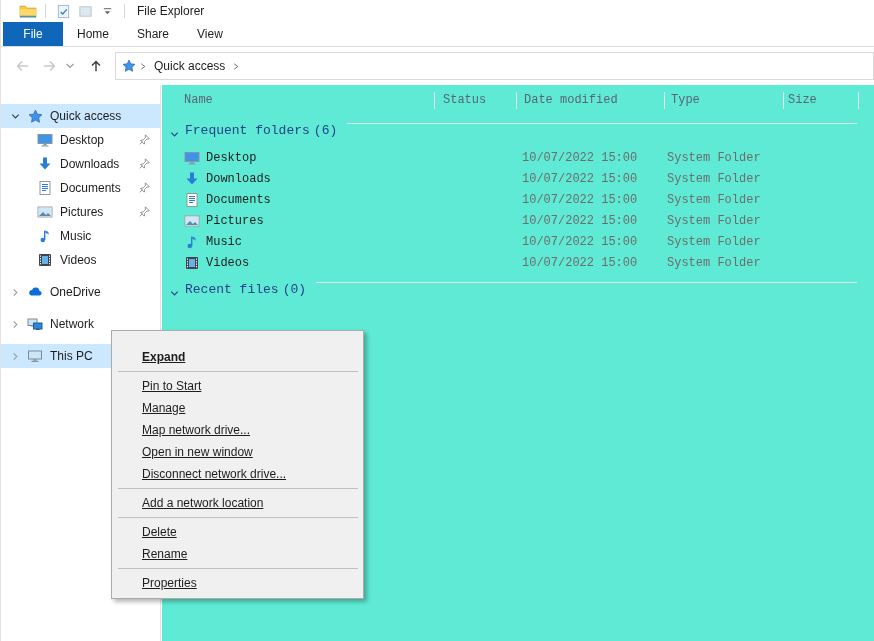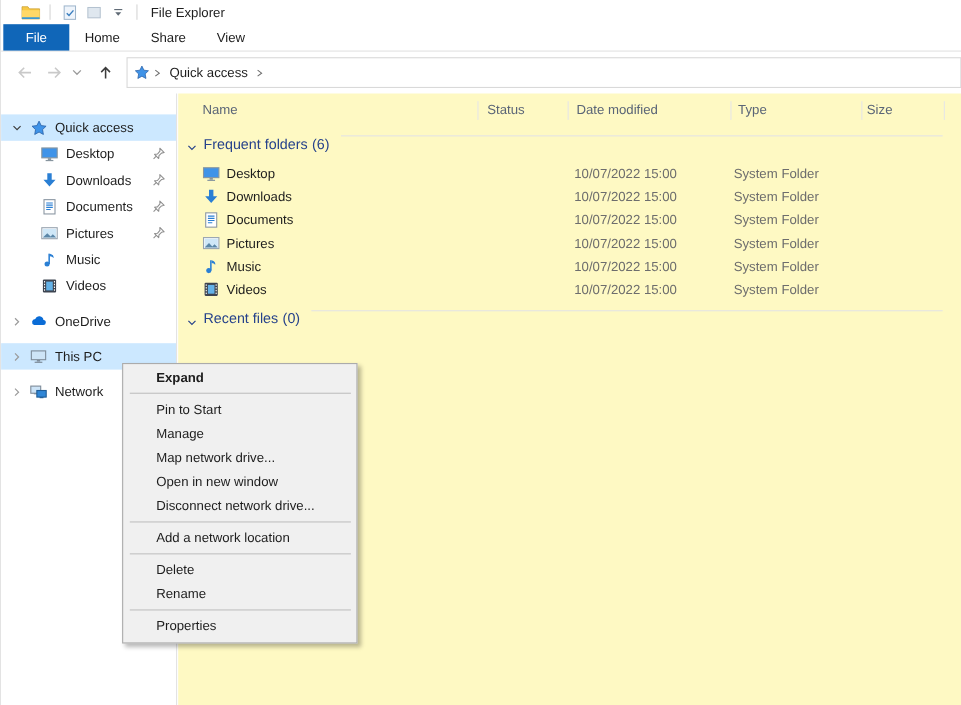--- a/index.html
+++ b/index.html
@@ -36,45 +36,45 @@
   .side-row.selected{background:#cce8ff;}
   .side-row .chev{width:14px;margin-left:7px;display:flex;justify-content:center;align-items:center;flex:none;}
   .side-row .sicon{width:16px;height:16px;margin-left:5px;flex:none;display:flex;align-items:center;justify-content:center;}
   .side-row.lvl1{padding-left:36px;}
   .side-row.lvl1 .sicon{margin-left:0;}
   .side-row .slabel{margin-left:7px;white-space:nowrap;}
   .side-row .pin{margin-left:auto;margin-right:9px;width:14px;height:14px;flex:none;}
   .side-row.gap{margin-top:8px;}
 
   
-  .content{position:absolute;left:161px;top:85px;right:0;bottom:0;background:#fef9c3;}
+  .content{position:absolute;left:161px;top:85px;right:0;bottom:0;background:#5eead4;font-family:Liberation Mono, monospace;}
   .col-headers{position:relative;height:30px;color:#5a6577;}
   .col-label{position:absolute;top:8px;}
   .col-div{position:absolute;top:7px;width:1px;height:17px;background:#e6e6e6;}
 
   .group-hdr{display:flex;height:22px;margin:8px 17px 0 7px;color:#26428b;font-size:13px;}
   .group-hdr .gchev{display:flex;align-items:center;margin-right:5px;}
   .group-hdr .gcount{margin-left:4px;}
   .group-hdr .gline{flex:1;height:1px;background:#e4e4e4;margin-left:10px;}
 
   .rows{margin-top:3px;}
   .row{position:relative;height:21px;}
   .row .ficon{position:absolute;left:22px;top:2px;width:16px;height:16px;}
   .row .fname{position:absolute;left:44px;top:3px;color:#1d1d1d;}
   .row .fdate{position:absolute;left:360px;top:3px;color:#6d6d6d;}
   .row .ftype{position:absolute;left:505px;top:3px;color:#6d6d6d;}
 
   .recent-wrap{margin-top:8px;}
 
   
   .ctx-menu{
-    position:absolute;left:110px;top:330px;width:214px;z-index:20;
+    position:absolute;left:110px;top:330px;width:253px;z-index:20;
     background:#f0f0f0;border:1px solid #ababab;
     box-shadow:3px 3px 4px rgba(0,0,0,0.28);
-    padding:1px 0 4px 0;box-sizing:border-box;
+    padding:15px 0 4px 0;box-sizing:border-box;text-decoration:underline;
   }
   .mi{height:22px;line-height:22px;padding-left:30px;font-size:12px;color:#1d1d1d;cursor:default;white-space:nowrap;}
   .mi.bold{font-weight:bold;}
   .msep{height:1px;background:#c0c0c0;margin:3px 5px 3px 6px;}
 </style>
 </head>
 <body>
 
 <div class="app">
 
@@ -280,51 +280,51 @@
           </svg>
       </span>
       <span class="sicon">
         <svg width="16" height="16" viewBox="0 0 16 16">
             <path d="M4 11.5h8.2a2.3 2.3 0 0 0 .3-4.6A3.9 3.9 0 0 0 5 5.9a2.9 2.9 0 0 0-1 5.6z" fill="#0a6cd6"></path>
           </svg>
       </span>
       <span class="slabel">OneDrive</span>
     </div>
 
+    <div class="side-row gap">
+      <span class="chev">
+        <svg width="11" height="11" viewBox="0 0 12 12">
+            <polyline points="4,2.5 7.5,6 4,9.5" fill="none" stroke="#9b9b9b" stroke-width="1.2"></polyline>
+          </svg>
+      </span>
+      <span class="sicon">
+        <svg width="16" height="16" viewBox="0 0 16 16">
+            <rect x="1" y="3" width="9" height="6.5" fill="#cde4f7" stroke="#7d8b99"></rect>
+            <rect x="3.8" y="9.5" width="3.4" height="1" fill="#7d8b99"></rect>
+            <rect x="6.5" y="7" width="8.5" height="6" fill="#2f86d6" stroke="#1f5c96"></rect>
+            <rect x="9" y="13" width="3.5" height="1" fill="#1f5c96"></rect>
+          </svg>
+      </span>
+      <span class="slabel">Network</span>
+    </div>
+
     <div class="side-row gap selected">
       <span class="chev">
         <svg width="11" height="11" viewBox="0 0 12 12">
             <polyline points="4,2.5 7.5,6 4,9.5" fill="none" stroke="#9b9b9b" stroke-width="1.2"></polyline>
           </svg>
       </span>
       <span class="sicon">
         <svg width="16" height="16" viewBox="0 0 16 16">
             <rect x="1.5" y="3" width="13" height="8" fill="#cde4f7" stroke="#7d8b99"></rect>
             <rect x="6.5" y="11.3" width="3" height="1.4" fill="#7d8b99"></rect>
             <rect x="4.5" y="12.8" width="7" height="1.1" fill="#7d8b99"></rect>
           </svg>
       </span>
       <span class="slabel">This PC</span>
-    </div>
-
-    <div class="side-row gap">
-      <span class="chev">
-        <svg width="11" height="11" viewBox="0 0 12 12">
-            <polyline points="4,2.5 7.5,6 4,9.5" fill="none" stroke="#9b9b9b" stroke-width="1.2"></polyline>
-          </svg>
-      </span>
-      <span class="sicon">
-        <svg width="16" height="16" viewBox="0 0 16 16">
-            <rect x="1" y="3" width="9" height="6.5" fill="#cde4f7" stroke="#7d8b99"></rect>
-            <rect x="3.8" y="9.5" width="3.4" height="1" fill="#7d8b99"></rect>
-            <rect x="6.5" y="7" width="8.5" height="6" fill="#2f86d6" stroke="#1f5c96"></rect>
-            <rect x="9" y="13" width="3.5" height="1" fill="#1f5c96"></rect>
-          </svg>
-      </span>
-      <span class="slabel">Network</span>
     </div>
 
   </div>
 
   <div class="content">
 
     <div class="col-headers">
       <span class="col-label" style="left:22px;">Name</span>
       <span class="col-label" style="left:281px;text-align:center;">Status</span>
       <span class="col-label" style="left:362px;">Date modified</span>

